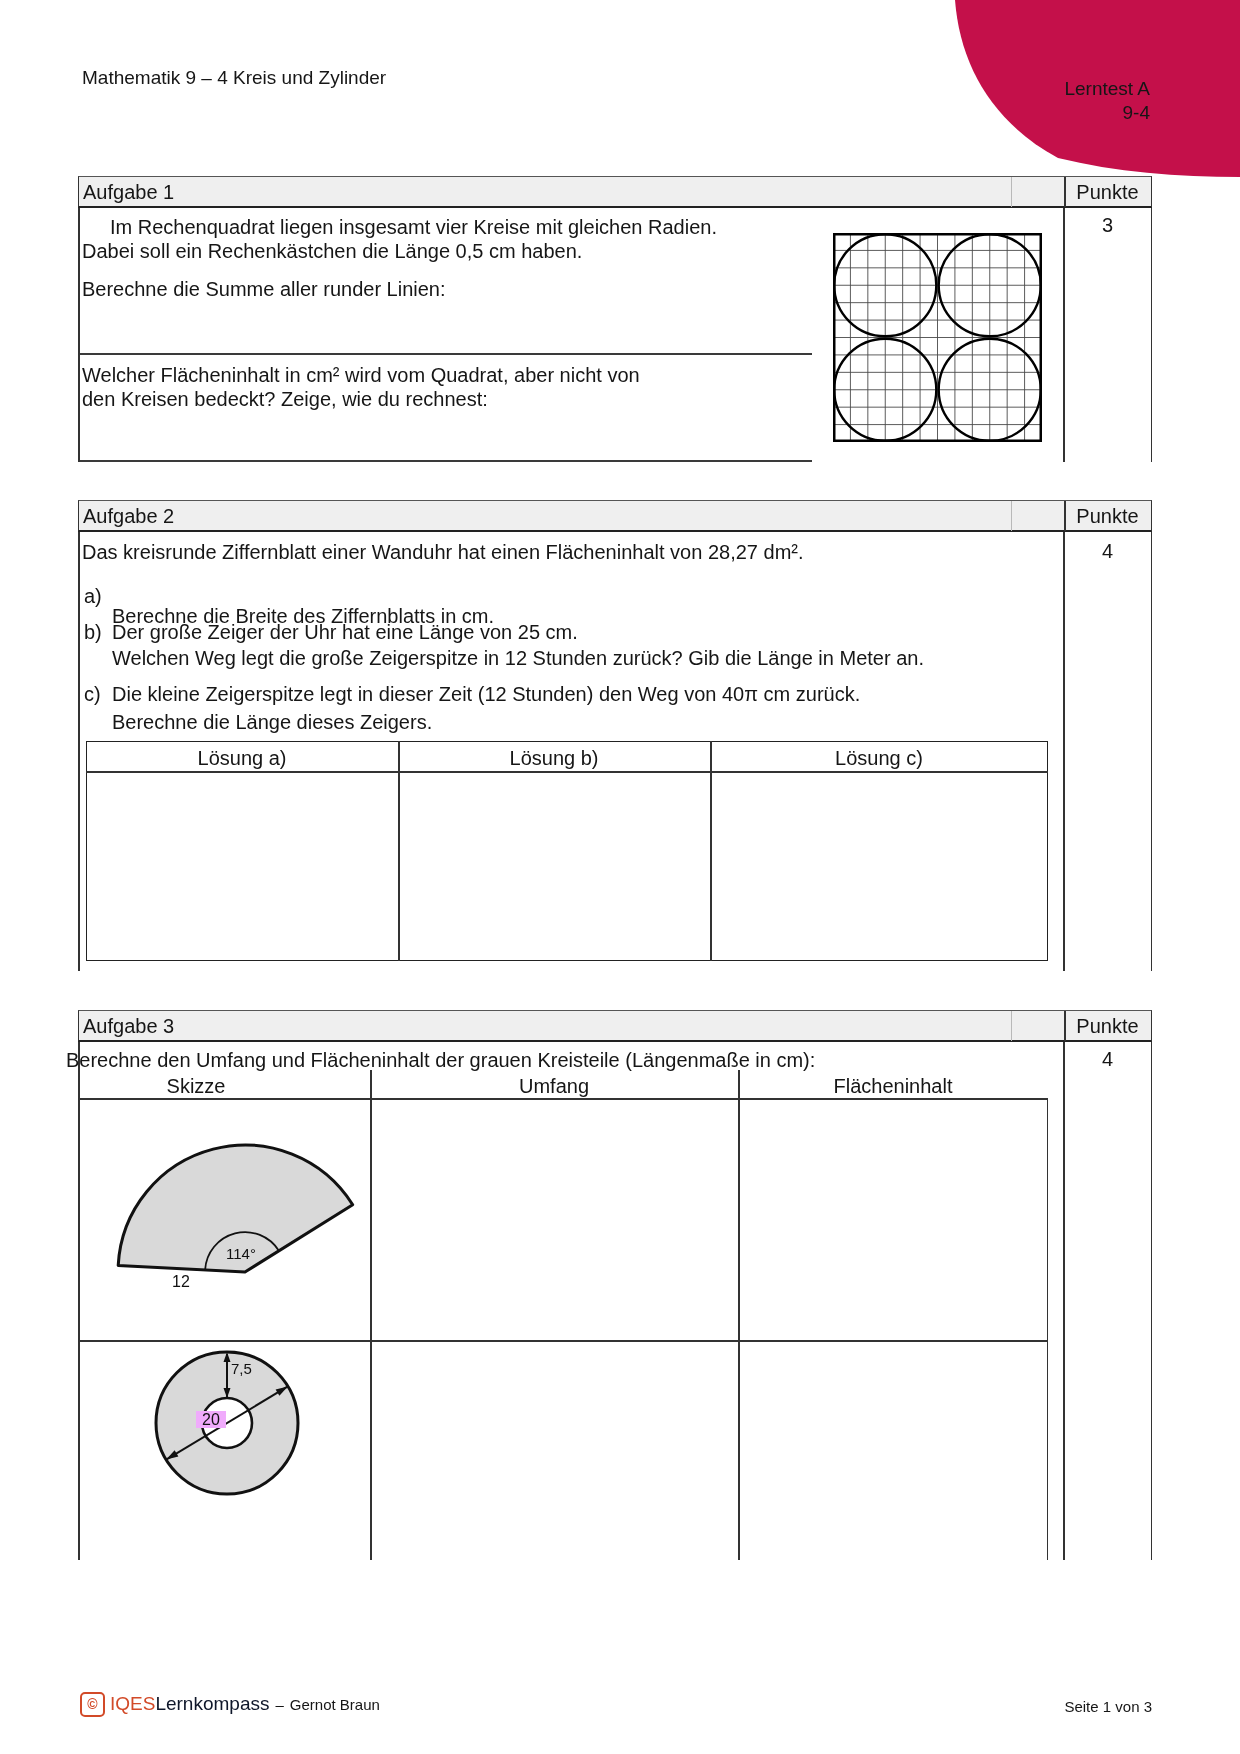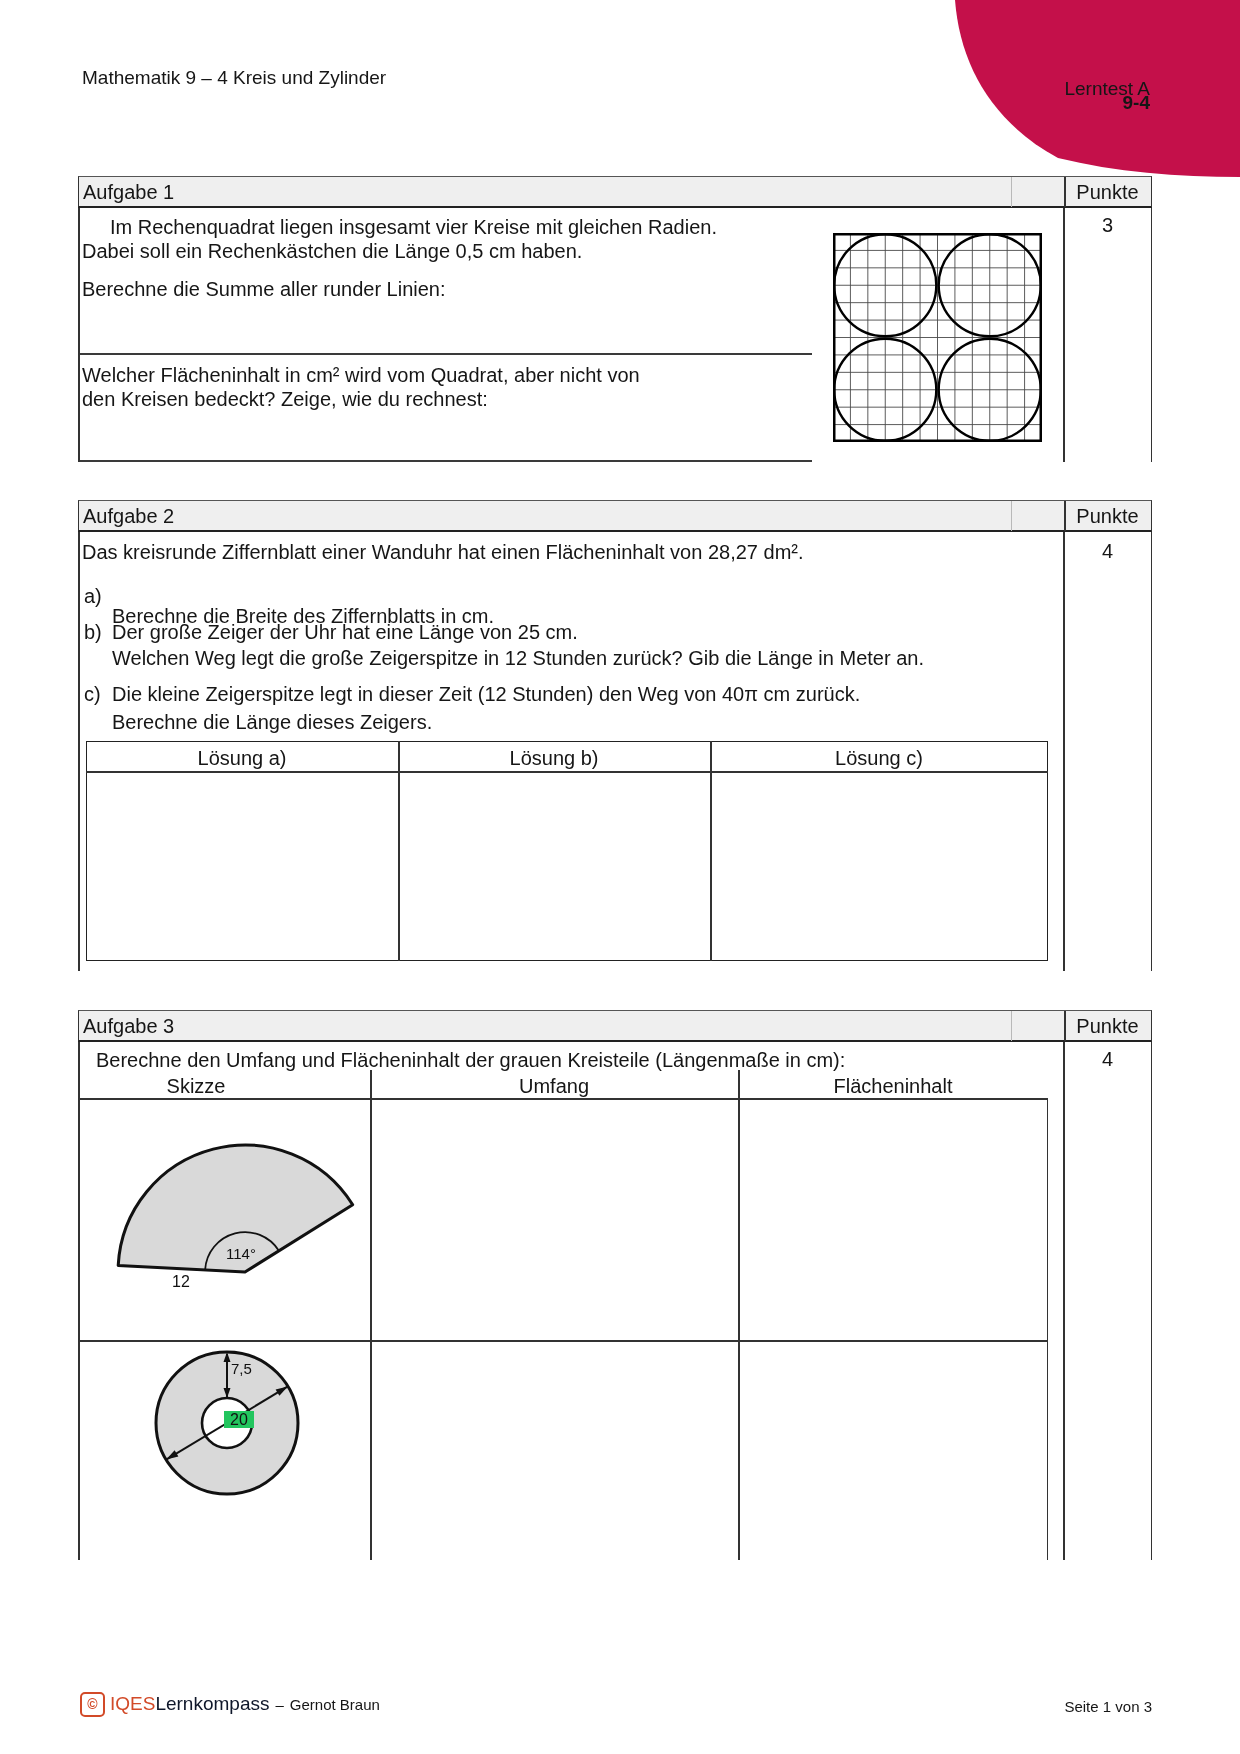--- a/index.html
+++ b/index.html
@@ -31,21 +31,21 @@
 </style>
 </head>
 <body>
 
 <div id="canvas">
 
   <svg style="left:950px;top:0;" width="290" height="180" viewBox="0 0 290 180">
     <path d="M5,0 C10,65 42,122 108,158 C165,172 228,177 290,177 L290,0 Z" fill="#c4104a"></path>
   </svg>
   <div class="t" style="left:950px;top:77px;width:200px;text-align:right;font-size:19px;">Lerntest A</div>
-  <div class="t" style="left:950px;top:91px;width:200px;text-align:right;font-size:19px;font-weight:bold;">9-4</div>
+  <div class="t" style="left:950px;top:101px;width:200px;text-align:right;font-size:19px;font-weight:normal;">9-4</div>
 
   <div class="t" style="left:82px;top:66px;font-size:19px;">Mathematik 9 – 4 Kreis und Zylinder</div>
 
   <div class="task-header" style="top:176px;padding-left:28px;">
     <div class="task-title">Aufgabe 1</div>
     <div class="hdr-div1"></div>
     <div class="hdr-div2"></div>
     <div class="points-label">Punkte</div>
   </div>
   <div class="vline" style="left:78px;top:208px;height:254px;"></div>
@@ -127,21 +127,21 @@
     <div class="task-title">Aufgabe 3</div>
     <div class="hdr-div1"></div>
     <div class="hdr-div2"></div>
     <div class="points-label">Punkte</div>
   </div>
   <div class="vline" style="left:78px;top:1042px;height:518px;"></div>
   <div class="vline" style="left:1063px;top:1042px;height:518px;"></div>
   <div class="vline" style="left:1150.5px;top:1042px;height:518px;"></div>
   <div class="points-val" style="top:1048px;">4</div>
 
-  <div class="t" style="left:96px;top:1048px;">Berechne den Umfang und Flächeninhalt der grauen Kreisteile (Längenmaße in cm):</div>
+  <div class="t" style="left:66px;top:1048px;">Berechne den Umfang und Flächeninhalt der grauen Kreisteile (Längenmaße in cm):</div>
 
   <div class="t ctr" style="left:78px;top:1074px;width:236px;">Skizze</div>
   <div class="t ctr" style="left:370px;top:1074px;width:368px;">Umfang</div>
   <div class="t ctr" style="left:738px;top:1074px;width:310px;">Flächeninhalt</div>
   <div class="vline" style="left:370px;top:1070px;height:490px;"></div>
   <div class="vline" style="left:738px;top:1070px;height:490px;"></div>
   <div class="vline" style="left:1046.5px;top:1098px;height:462px;"></div>
   <div class="thinline" style="left:78px;top:1098px;width:970px;"></div>
   <div class="thinline" style="left:78px;top:1340px;width:970px;"></div>
 
@@ -156,21 +156,21 @@
     <circle cx="77" cy="77" r="71" fill="#d9d9d9" stroke="#111" stroke-width="3"></circle>
     <circle cx="77" cy="77" r="25" fill="#ffffff" stroke="#111" stroke-width="2.6"></circle>
     <line x1="16.2" y1="113.6" x2="137.8" y2="40.4" stroke="#111" stroke-width="2"></line>
     <polygon points="137.8,40.4 129.4,49.7 125.6,43.5" fill="#111"></polygon>
     <polygon points="16.2,113.6 28.4,110.5 24.6,104.3" fill="#111"></polygon>
     <line x1="77" y1="8" x2="77" y2="51" stroke="#111" stroke-width="2"></line>
     <polygon points="77,6 73.5,16 80.5,16" fill="#111"></polygon>
     <polygon points="77,52 73.5,42 80.5,42" fill="#111"></polygon>
   </svg>
   <div class="figlabel" style="left:231px;top:1360px;">7,5</div>
-  <div class="figlabel" style="left:224px;top:1411px;width:30px;text-align:center;font-size:16px;background:#22c55e;">20</div>
+  <div class="figlabel" style="left:196px;top:1411px;width:30px;text-align:center;font-size:16px;background:#f0abfc;">20</div>
 
   <div id="footer-row">
     <span id="c-box">©</span>
     <span class="brand-red">IQES</span>
     <span class="brand-dark">Lernkompass</span>
     <span class="author">–</span>
     <span class="author">Gernot Braun</span>
   </div>
   <div class="t small" style="left:950px;top:1698px;width:202px;text-align:right;">Seite 1 von 3</div>
 

